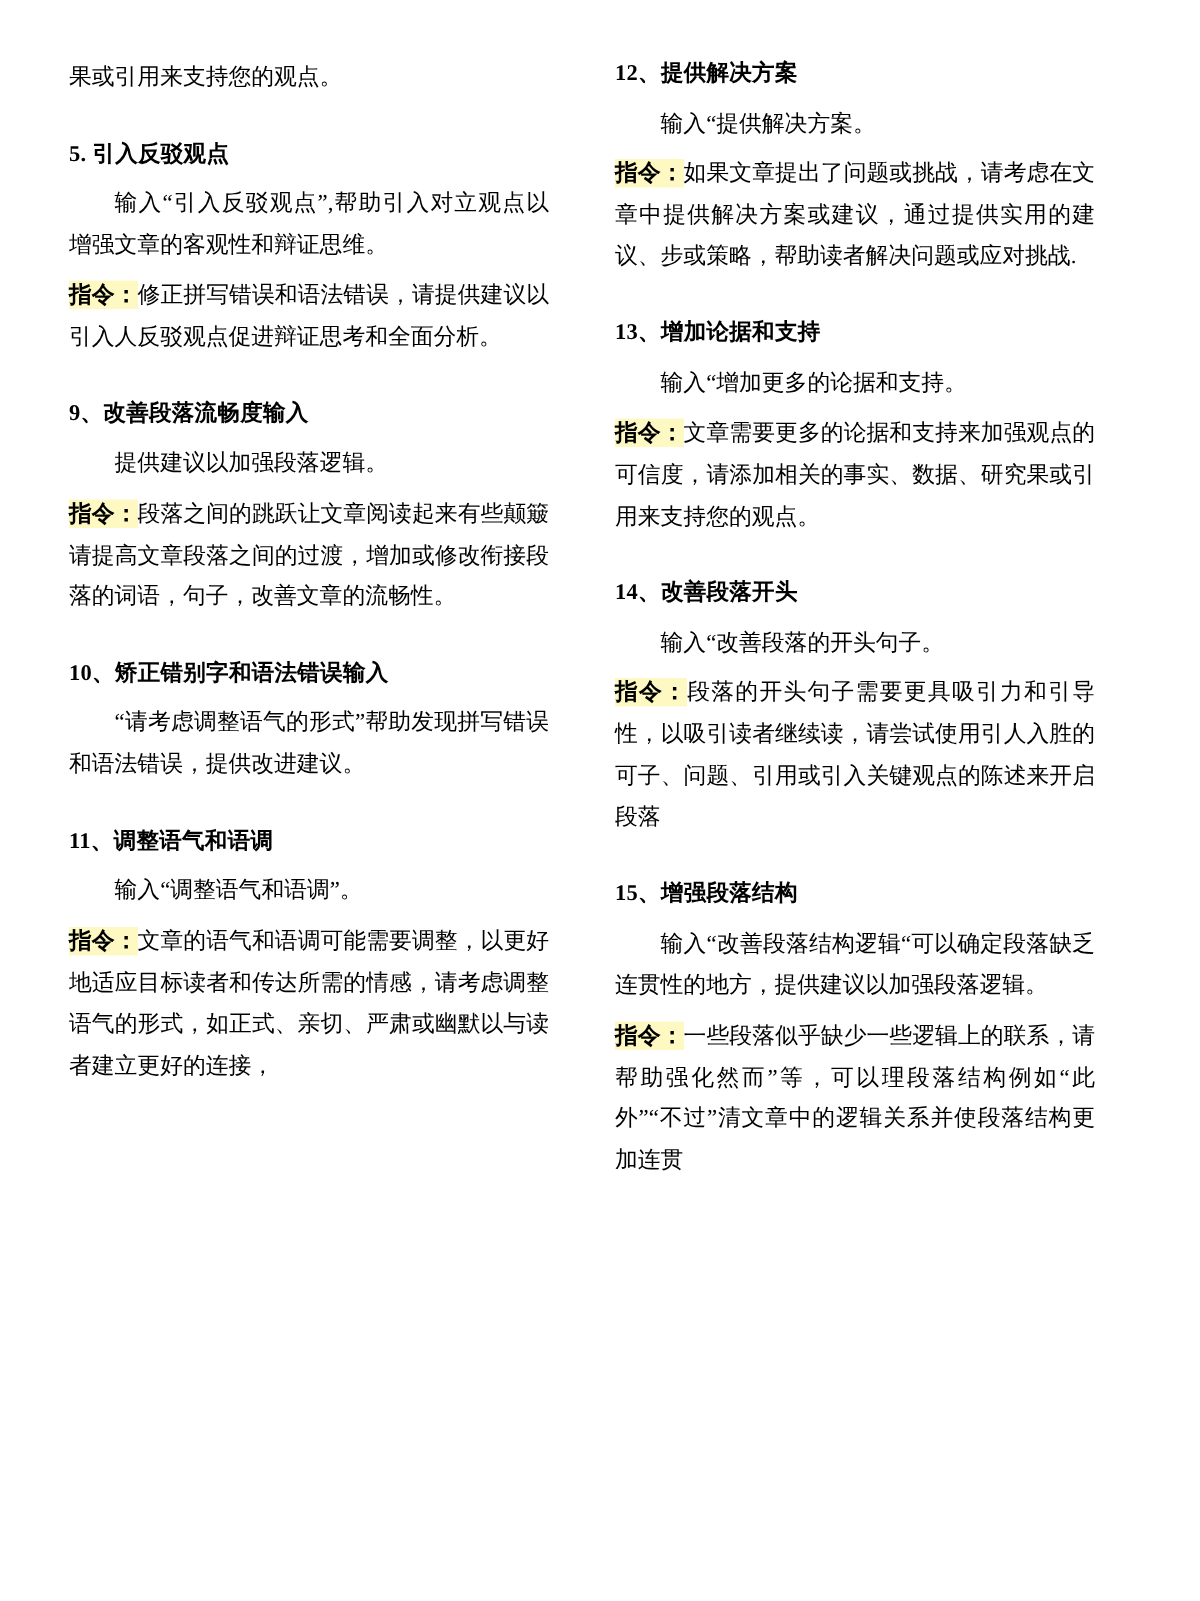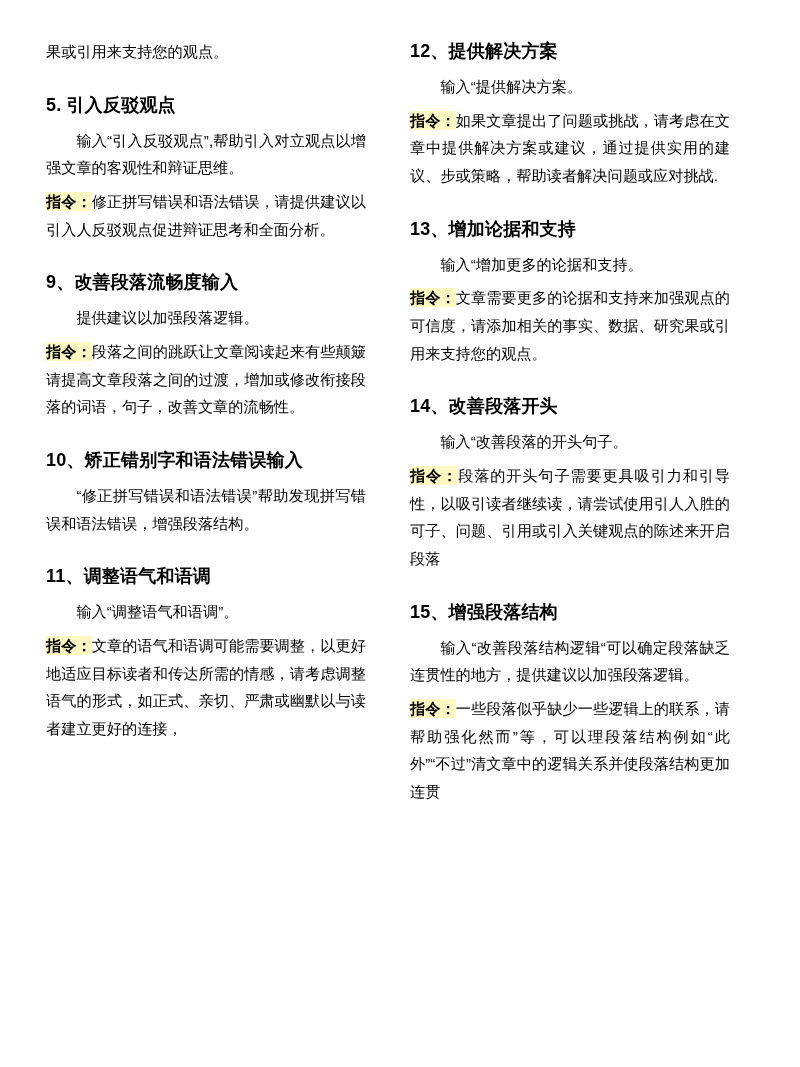--- a/index.html
+++ b/index.html
@@ -13,33 +13,34 @@
     font-family: "Liberation Sans", "DejaVu Sans", sans-serif;
     color: #000000;
     -webkit-font-smoothing: antialiased;
   }
   .page {
     position: relative;
     width: 768px;
     height: 1067px;
     box-sizing: border-box;
     padding: 38px 38px 30px 46px;
+    font-family: Liberation Serif, serif;
   }
   .columns {
     display: flex;
     flex-direction: row;
     gap: 44px;
     height: 100%;
   }
   .col {
     width: 320px;
     flex: 0 0 320px;
   }
   h2.sec-head {
-    font-size: 18px;
+    font-size: 15px;
     font-weight: bold;
     line-height: 1.5;
     margin: 26px 0 8px 0;
     letter-spacing: 0.2px;
   }
   .col > h2.sec-head:first-child {
     margin-top: 0;
   }
   p.body {
     font-size: 15.2px;
@@ -74,21 +75,21 @@
 
       <h2 class="sec-head">5. 引入反驳观点</h2>
       <p class="body indent">输入“引入反驳观点”,帮助引入对立观点以增强文章的客观性和辩证思维。</p>
       <p class="body gap-sm"><span class="lead">指令：</span><span>修正拼写错误和语法错误，请提供建议以引入人反驳观点促进辩证思考和全面分析。</span></p>
 
       <h2 class="sec-head">9、改善段落流畅度输入</h2>
       <p class="body indent">提供建议以加强段落逻辑。</p>
       <p class="body gap-sm"><span class="lead">指令：</span><span>段落之间的跳跃让文章阅读起来有些颠簸请提高文章段落之间的过渡，增加或修改衔接段落的词语，句子，改善文章的流畅性。</span></p>
 
       <h2 class="sec-head">10、矫正错别字和语法错误输入</h2>
-      <p class="body indent">“修正拼写错误和语法错误”帮助发现拼写错误和语法错误，增强段落结构。</p>
+      <p class="body indent">“请考虑调整语气的形式”帮助发现拼写错误和语法错误，提供改进建议。</p>
 
       <h2 class="sec-head">11、调整语气和语调</h2>
       <p class="body indent">输入“调整语气和语调”。</p>
       <p class="body"><span class="lead">指令：</span><span>文章的语气和语调可能需要调整，以更好地适应目标读者和传达所需的情感，请考虑调整语气的形式，如正式、亲切、严肃或幽默以与读者建立更好的连接，</span></p>
 
     </div>
 
     <div class="col">
 
       <h2 class="sec-head">12、提供解决方案</h2>

